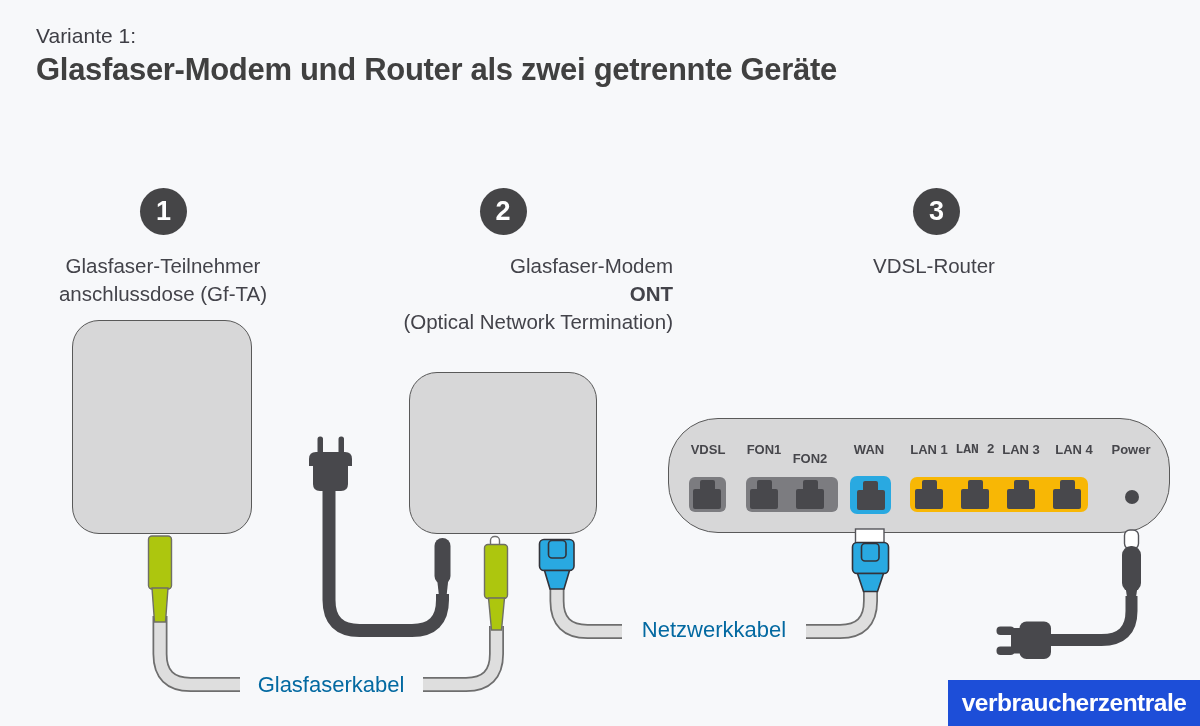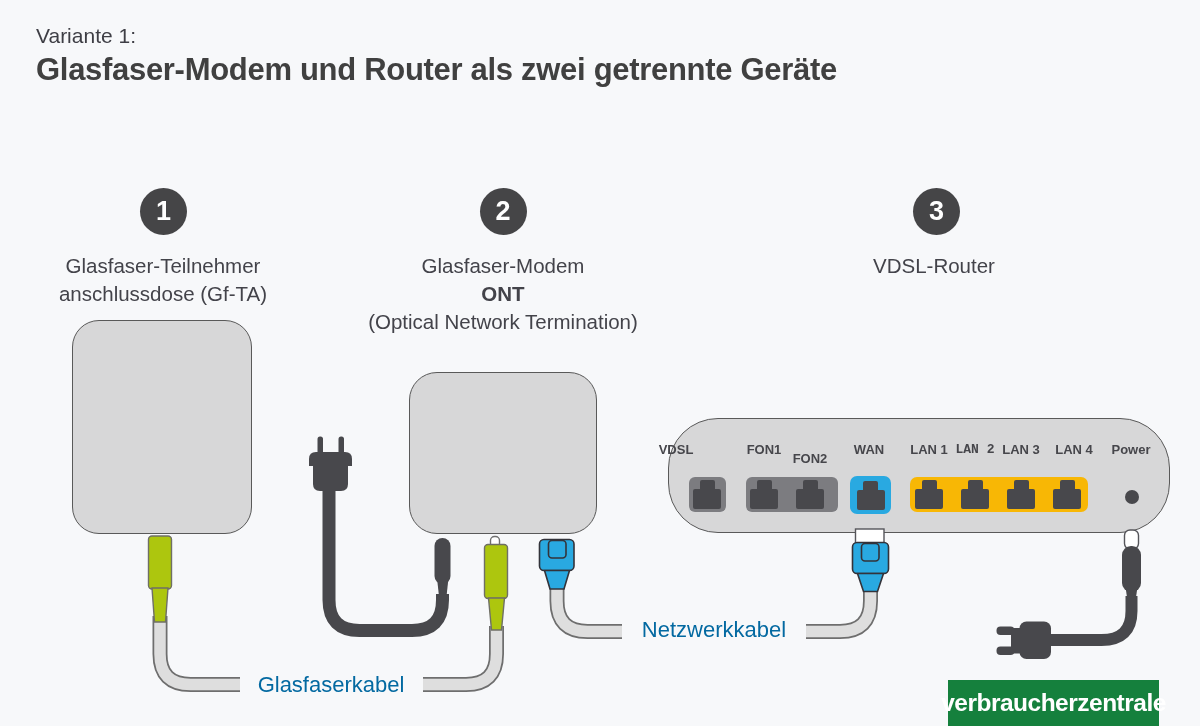--- a/index.html
+++ b/index.html
@@ -20,21 +20,21 @@
   .portblock{box-sizing:border-box;}
   .port-vdsl{left:689px;top:477px;width:37px;height:35px;border-radius:6px;background:#7c7c80;}
   .port-fon{left:746px;top:477px;width:92px;height:35px;border-radius:6px;background:#7c7c80;}
   .port-wan{left:850px;top:476px;width:41px;height:38px;border-radius:7px;background:#29a9e1;}
   .port-lan{left:910px;top:477px;width:178px;height:35px;border-radius:7px;background:#f8b705;}
   .rj{width:28px;height:29px;}
   .rj::before{content:"";position:absolute;left:6.5px;top:0;width:15px;height:10px;background:#48484c;border-radius:2px 2px 0 0;}
   .rj::after{content:"";position:absolute;left:0;bottom:0;width:28px;height:20px;background:#48484c;border-radius:2px;}
   .powerhole{left:1124.5px;top:489.5px;width:14px;height:14px;border-radius:50%;background:#48484c;}
   .cablelabel{transform:translate(-50%,-50%);font-size:22px;color:#0369a1;white-space:nowrap;}
-  .logo{left:948px;top:680px;width:211px;height:46px;background:#15803d;color:#ffffff;
+  .logo{left:948px;top:680px;width:252px;height:46px;background:#1d4ed8;color:#ffffff;
         display:flex;align-items:center;justify-content:center;font-weight:bold;font-size:24.5px;letter-spacing:-0.5px;}
   svg.overlay{left:0;top:0;pointer-events:none;}
 </style>
 </head>
 <body>
 
 <div id="canvas">
 
   <div class="abs eyebrow">Variante 1:</div>
   <div class="abs title">Glasfaser-Modem und Router als zwei getrennte Geräte</div>
@@ -46,34 +46,34 @@
     <span>2</span>
   </div>
   <div class="abs stepnum" style="left:913px;top:188px;">
     <span>3</span>
   </div>
 
   <div class="abs steplabel" style="left:-7px;">
     <div>Glasfaser-Teilnehmer</div>
     <div>anschlussdose (Gf-TA)</div>
   </div>
-  <div class="abs steplabel" style="left:333px;">
+  <div class="abs steplabel" style="left:333px;text-align:right;">
     <div>Glasfaser-Modem</div>
     <div class="bold">ONT</div>
     <div>(Optical Network Termination)</div>
   </div>
   <div class="abs steplabel" style="left:764px;">
     <div>VDSL-Router</div>
   </div>
 
   <div class="abs devicebox gfta"></div>
   <div class="abs devicebox modem"></div>
   <div class="abs devicebox router"></div>
 
-  <div class="abs portlabel" style="left:676px;text-align:right;">VDSL</div>
+  <div class="abs portlabel" style="left:708px;text-align:right;">VDSL</div>
   <div class="abs portlabel" style="left:764px;">FON1</div>
   <div class="abs portlabel" style="left:810px;margin-top:9px;">FON2</div>
   <div class="abs portlabel" style="left:869px;">WAN</div>
   <div class="abs portlabel" style="left:929px;">LAN 1</div>
   <div class="abs portlabel" style="left:975px;font-family:Liberation Mono, monospace;">LAN 2</div>
   <div class="abs portlabel" style="left:1021px;">LAN 3</div>
   <div class="abs portlabel" style="left:1067px;margin-left:7px;">LAN 4</div>
   <div class="abs portlabel" style="left:1131px;">Power</div>
 
   <div class="abs portblock port-vdsl"></div>

